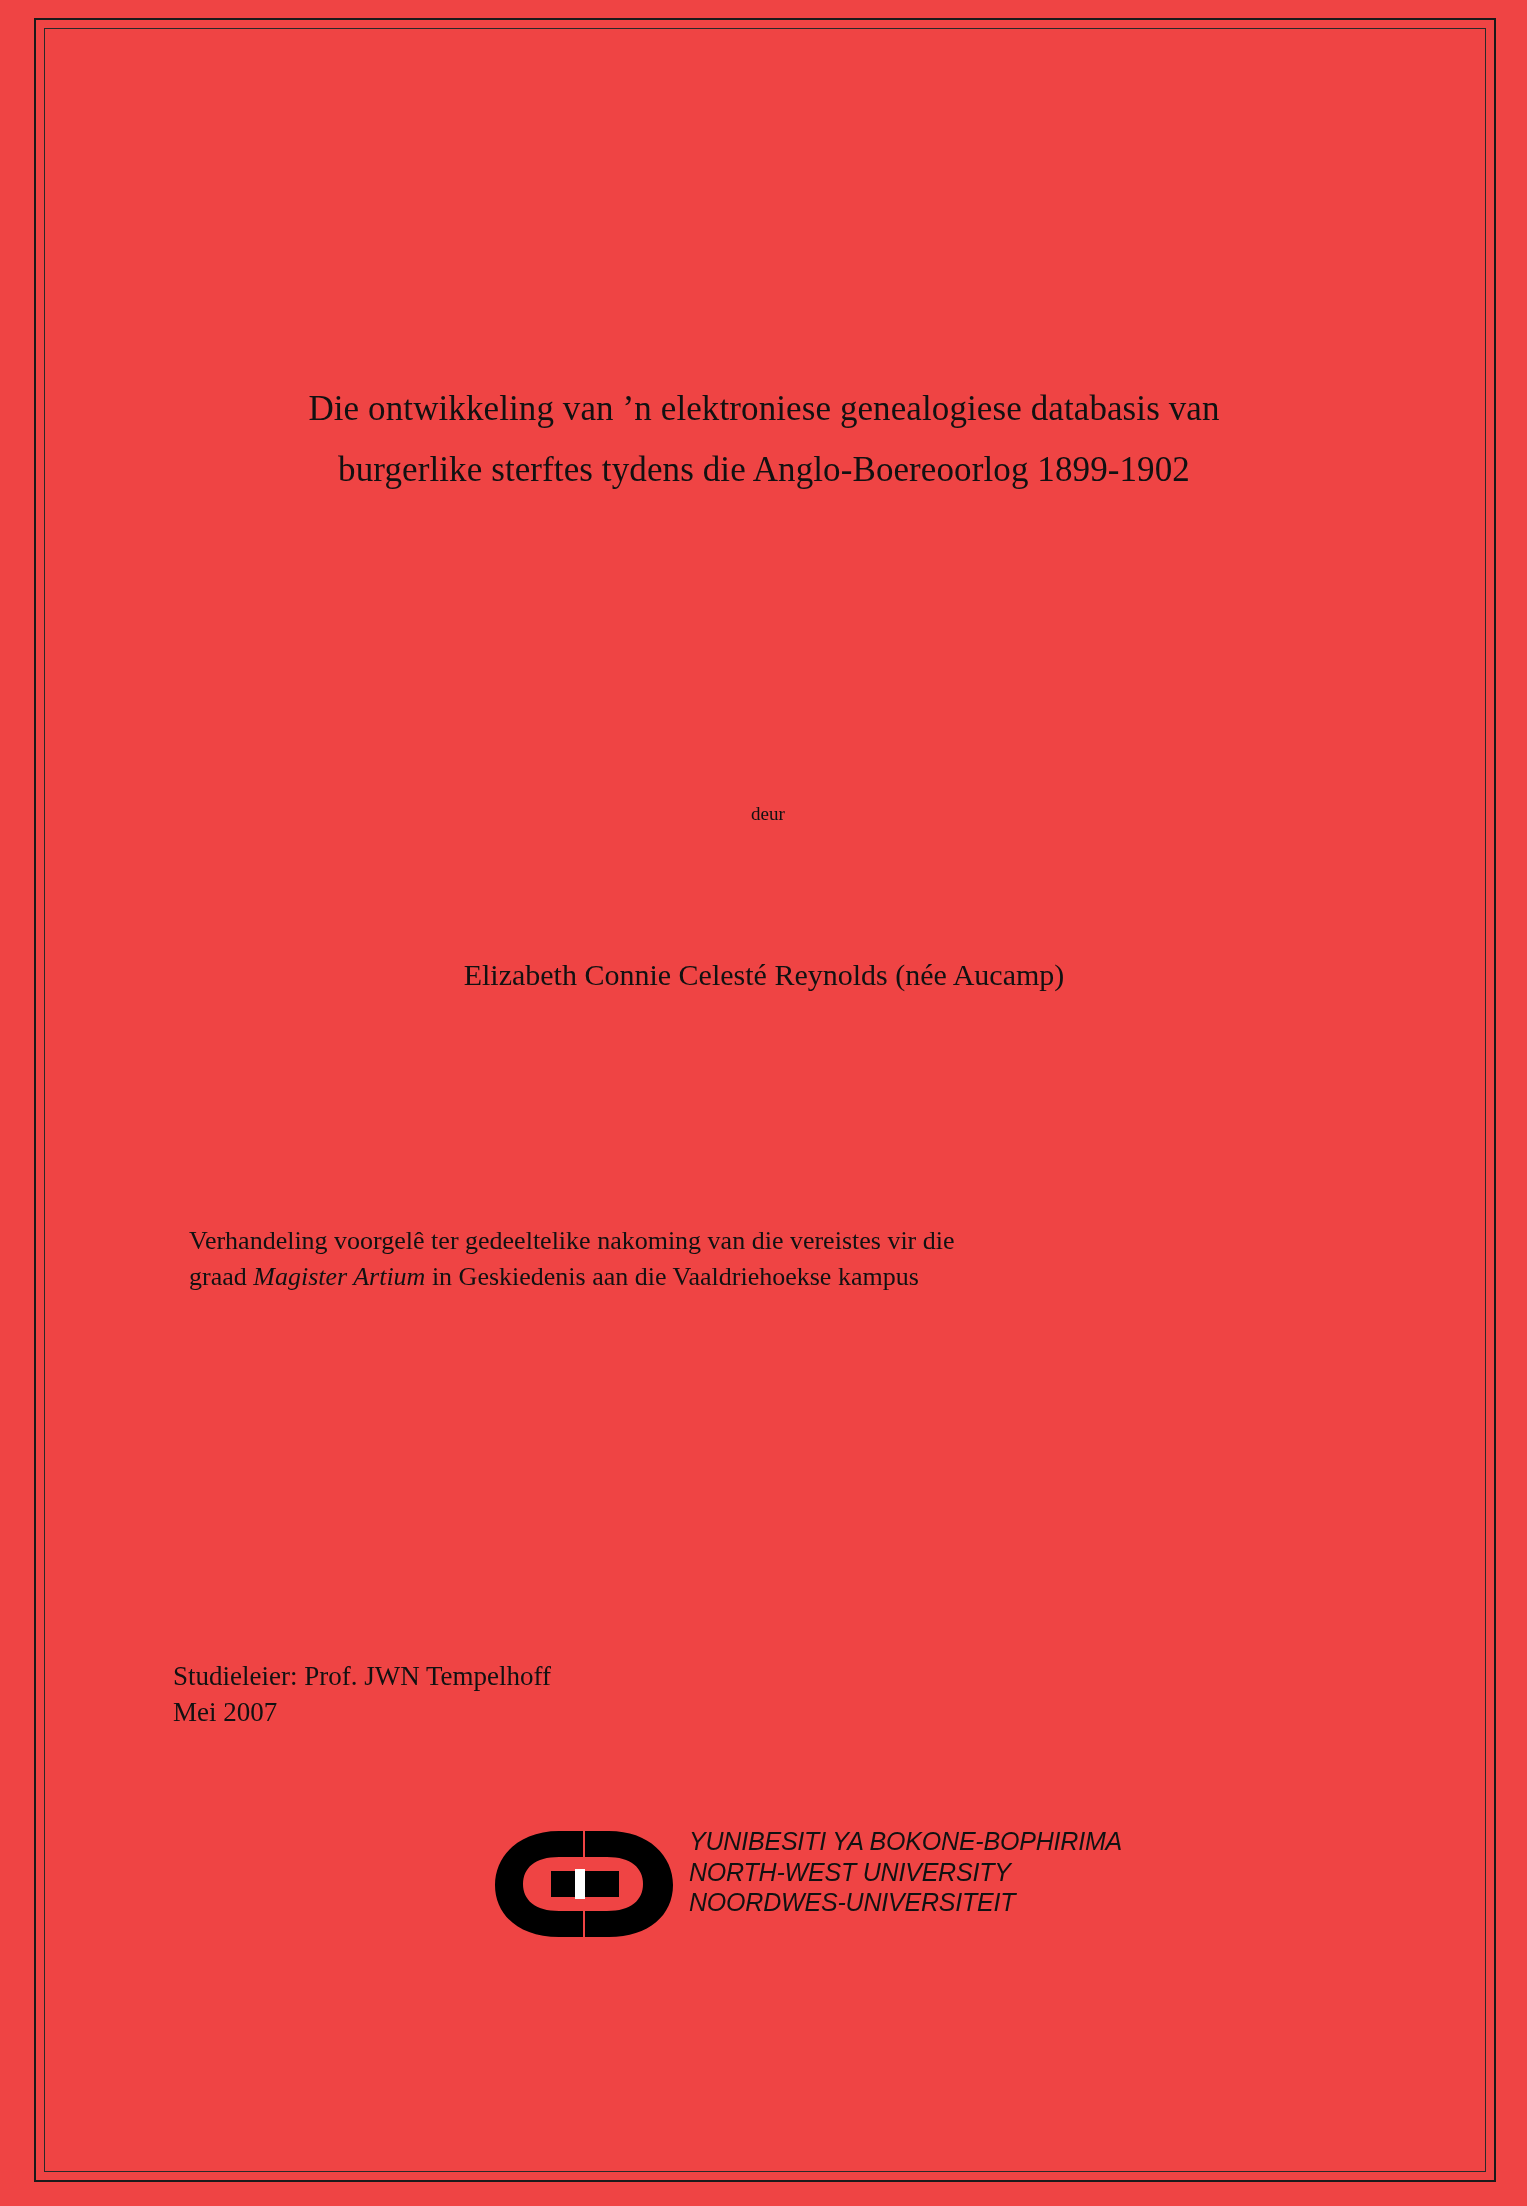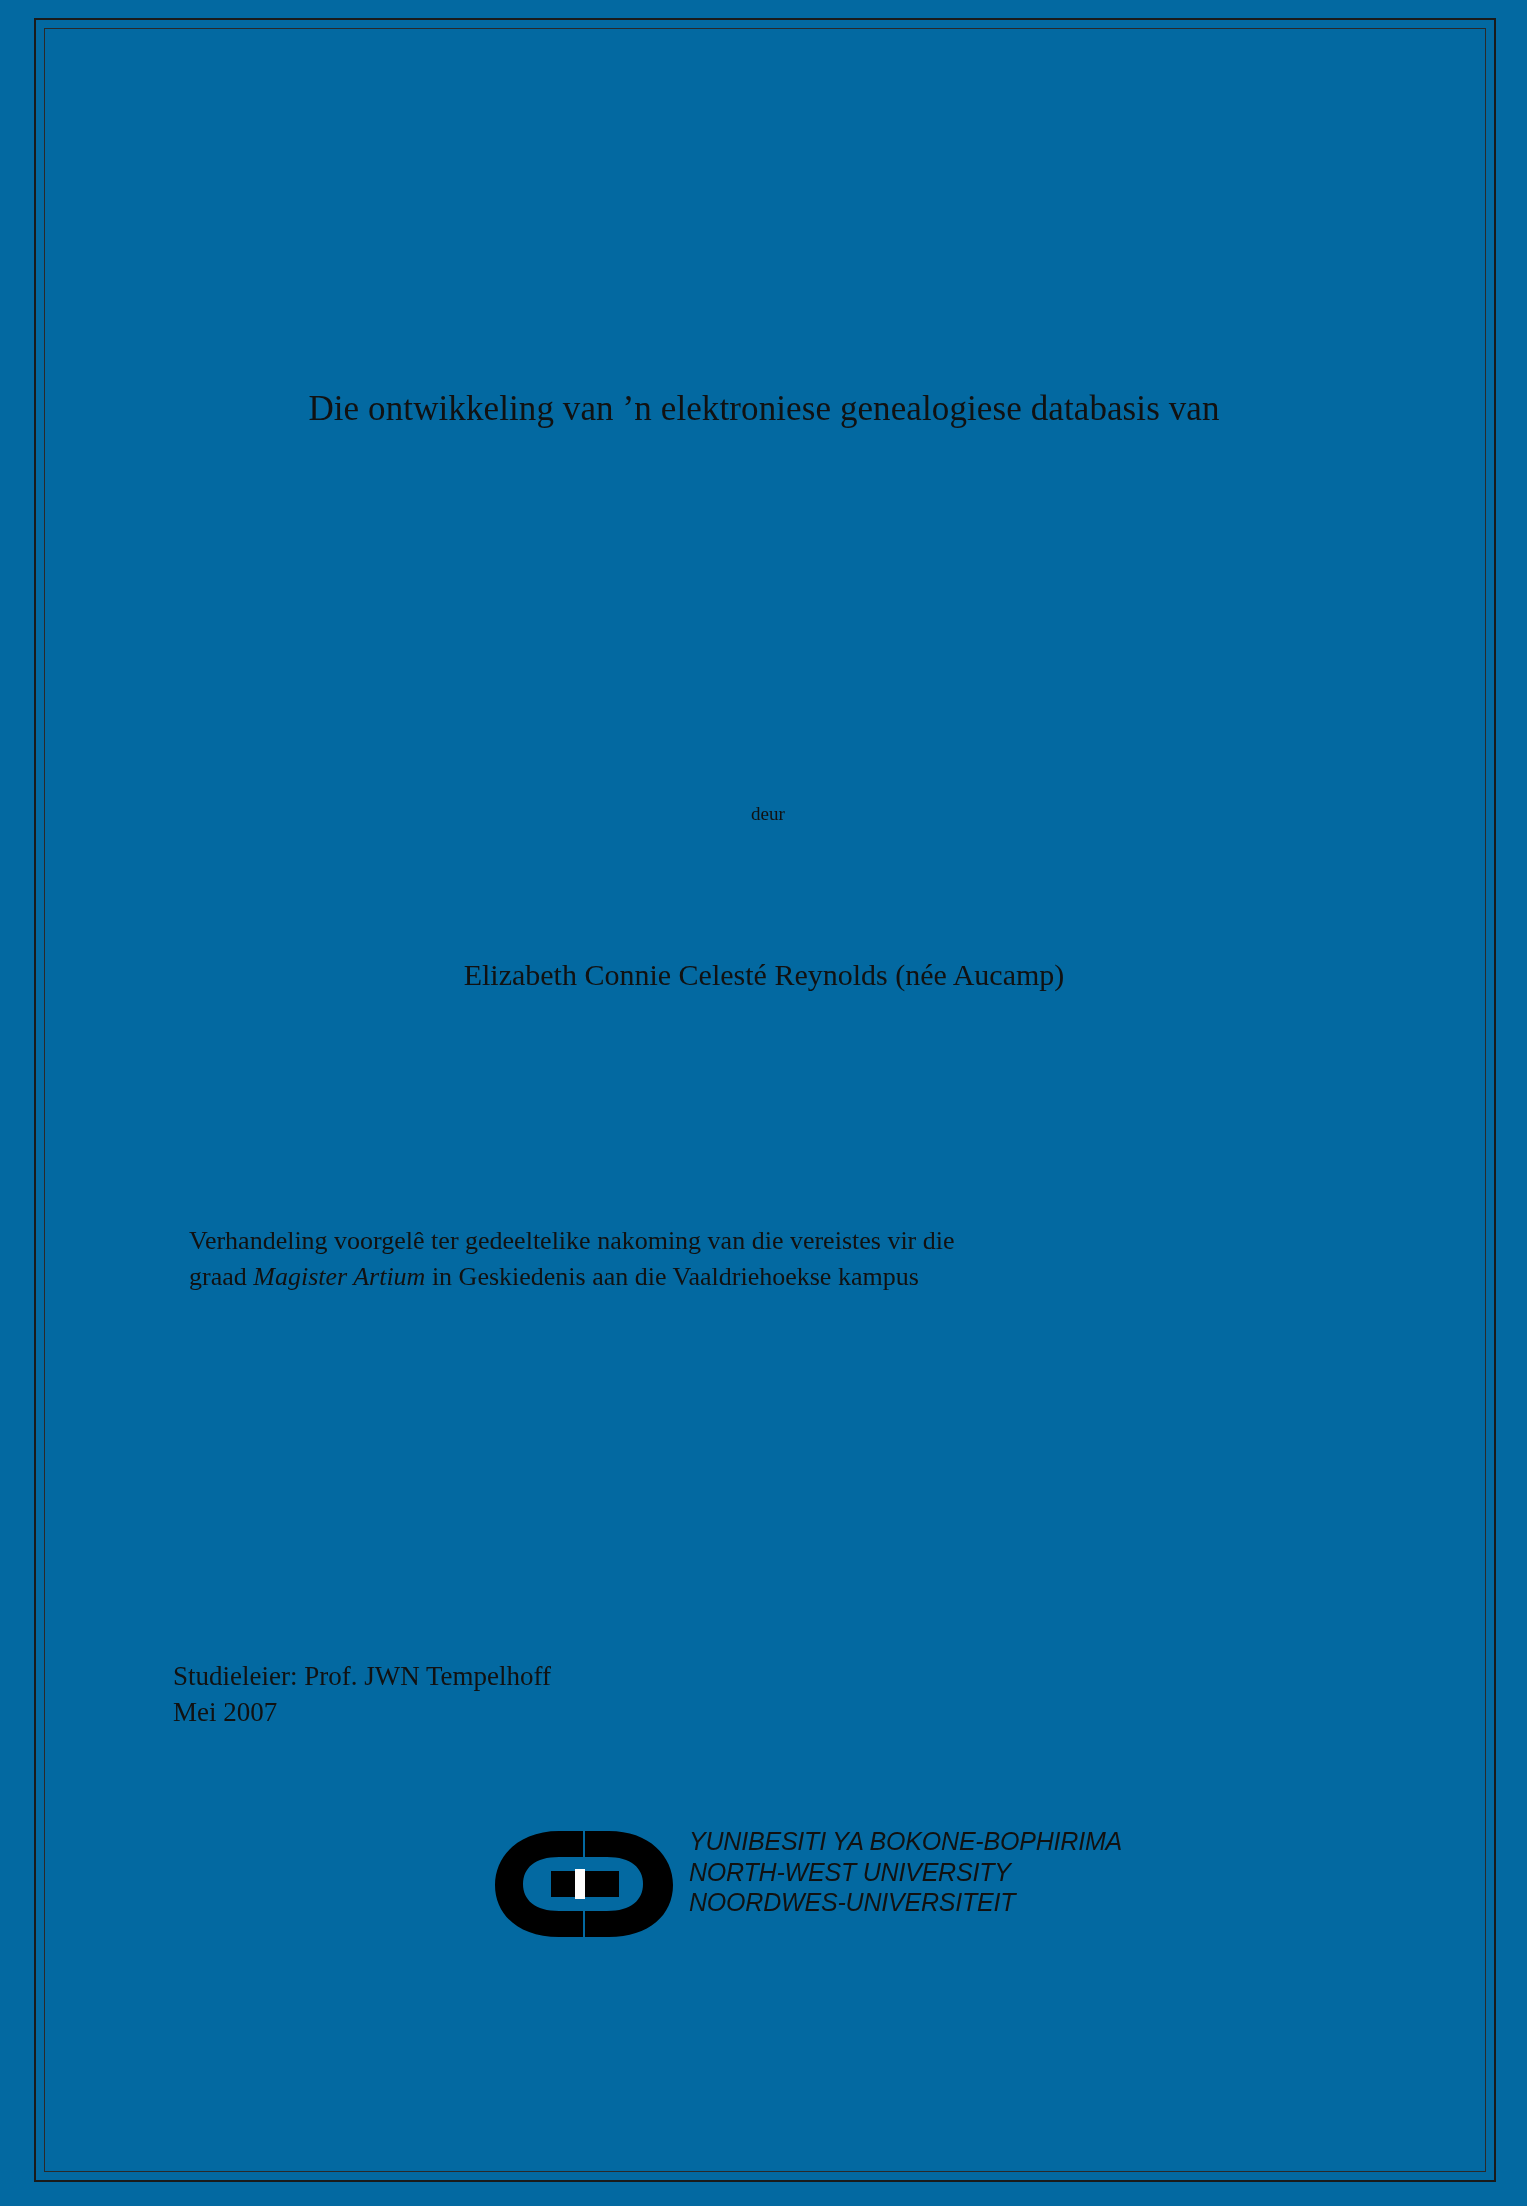--- a/index.html
+++ b/index.html
@@ -16,21 +16,21 @@
     overflow: hidden;
   }
 
   
   .scan-page {
     position: absolute;
     left: 0;
     top: 0;
     width: 1527px;
     height: 2206px;
-    background: #0369a1;
+    background: #ef4444;
   }
 
   
   .page-border-outer {
     position: absolute;
     left: 34px;
     top: 18px;
     width: 1462px;
     height: 2164px;
     border: 2px solid #1a1a1a;
@@ -151,20 +151,21 @@
 
 <div class="scan-page">
 
   <div class="page-border-outer"></div>
   <div class="page-border-inner"></div>
 
   <div class="content">
 
     <div class="title-block">
       <div class="title-line">Die ontwikkeling van ’n elektroniese genealogiese databasis van</div>
+      <div class="title-line">burgerlike sterftes tydens die Anglo-Boereoorlog 1899-1902</div>
     </div>
 
     <div class="by-word">deur</div>
 
     <div class="author">Elizabeth Connie Celesté Reynolds (née Aucamp)</div>
 
     <div class="statement">
       <p class="justified">Verhandeling voorgelê ter gedeeltelike nakoming van die vereistes vir die</p>
       <p><span>graad </span><em>Magister Artium</em><span> in Geskiedenis aan die Vaaldriehoekse kampus</span></p>
     </div>

